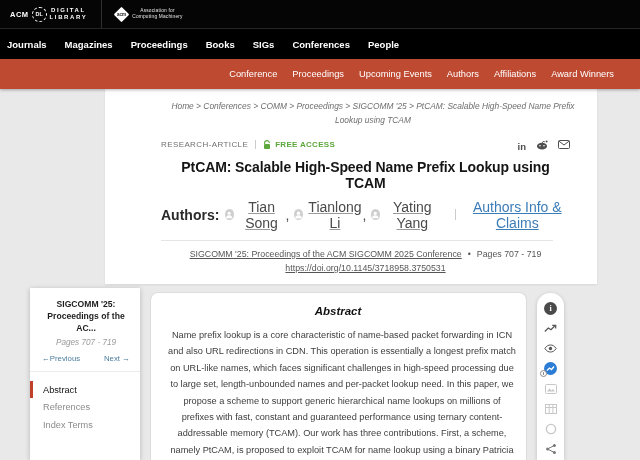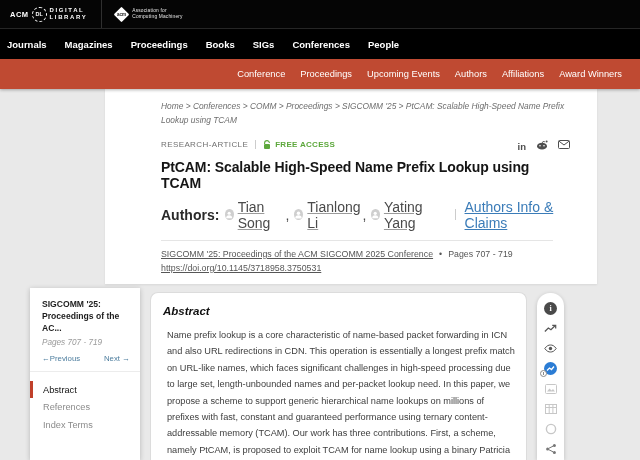--- a/index.html
+++ b/index.html
@@ -1,34 +1,34 @@
 <!DOCTYPE html>
 <html><head>
 <meta charset="utf-8">
 <style>
   * { margin:0; padding:0; box-sizing:border-box; }
   body { width:640px; height:460px; font-family:"Liberation Sans", sans-serif; background:#e9e9e9; overflow:hidden; }
-  .screen { position:relative; width:640px; height:460px; overflow:hidden; background:#e9e9e9; }
+  .screen { position:relative; width:640px; height:460px; overflow:hidden; background:#e9e9e9;text-align:center; }
 
   
   .topbar { height:28px; background:#050505; display:flex; align-items:center; padding:0 10px; }
   .dl-logo { display:flex; align-items:center; gap:3px; cursor:pointer; }
   .acm-word { color:#fff; font-size:7.5px; font-weight:bold; letter-spacing:.5px; }
   .gear { width:15px; height:15px; border:1.5px dashed #fff; border-radius:50%; display:flex; align-items:center; justify-content:center; color:#fff; font-size:5.5px; font-weight:bold; }
   .dl-stack { color:#fff; font-size:6px; font-weight:bold; letter-spacing:1.6px; line-height:1.25; }
   .top-divider { width:1px; height:28px; background:#2f2f2f; margin:0 14px; }
   .assoc-logo { display:flex; align-items:center; gap:5px; cursor:pointer; }
   .diamond { width:11px; height:11px; background:#fff; transform:rotate(45deg); display:flex; align-items:center; justify-content:center; border-radius:1px; }
   .diamond span { transform:rotate(-45deg); font-size:4.5px; font-weight:bold; color:#111; }
   .assoc-text { color:#e8e8e8; font-size:4.8px; line-height:1.35; letter-spacing:.2px; }
 
   .mainnav { height:31px; background:#000; border-top:1px solid #262626; display:flex; align-items:center; gap:18px; padding-left:7px; }
   .mainnav-item { color:#fff; font-size:9.5px; font-weight:600; cursor:pointer; }
 
-  .confnav { height:30px; background:#bf4a32; display:flex; align-items:center; justify-content:flex-end; gap:15px; padding-right:18px; box-shadow:0 1px 3px rgba(0,0,0,.3); position:relative; z-index:5; }
+  .confnav { height:30px; background:#bf4a32; display:flex; align-items:center; justify-content:flex-end; gap:15px; padding-right:26px; box-shadow:0 1px 3px rgba(0,0,0,.3); position:relative; z-index:5; }
   .confnav-item { color:#fff; font-size:9.3px; cursor:pointer; }
 
   
   .page { position:relative; height:371px; }
 
   .article-card { position:absolute; left:105px; top:0; width:492px; height:195px; background:#fff; box-shadow:0 1px 2px rgba(0,0,0,.08); overflow:hidden; }
   .article-inner { margin-left:56px; width:409px; }
 
   .breadcrumb { padding-top:11px; font-size:8.4px; font-style:italic; color:#6e6e6e; line-height:1.65; width:424px; }
   .crumb { cursor:pointer; }

